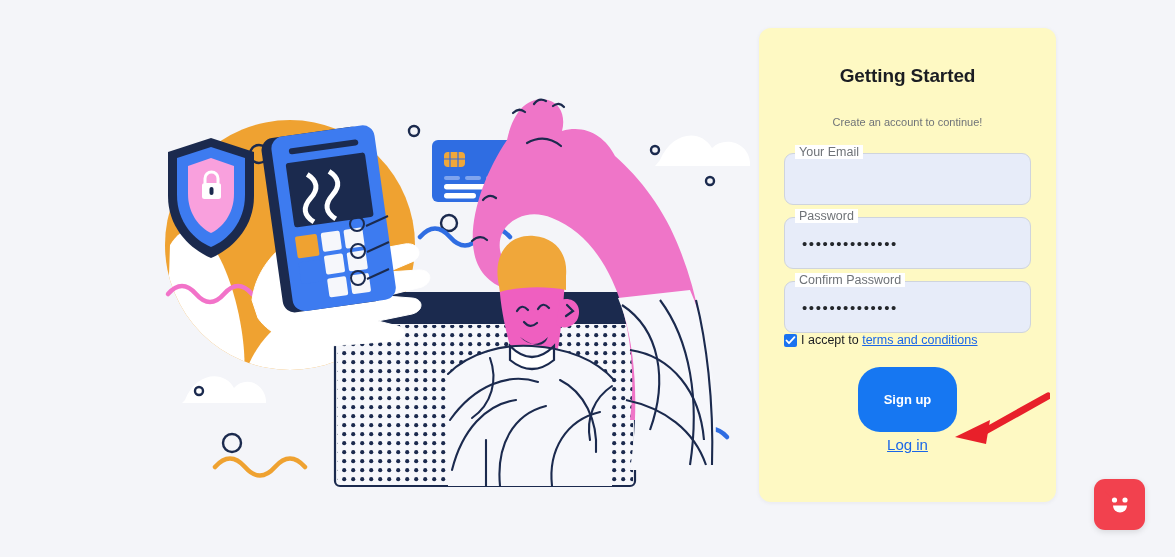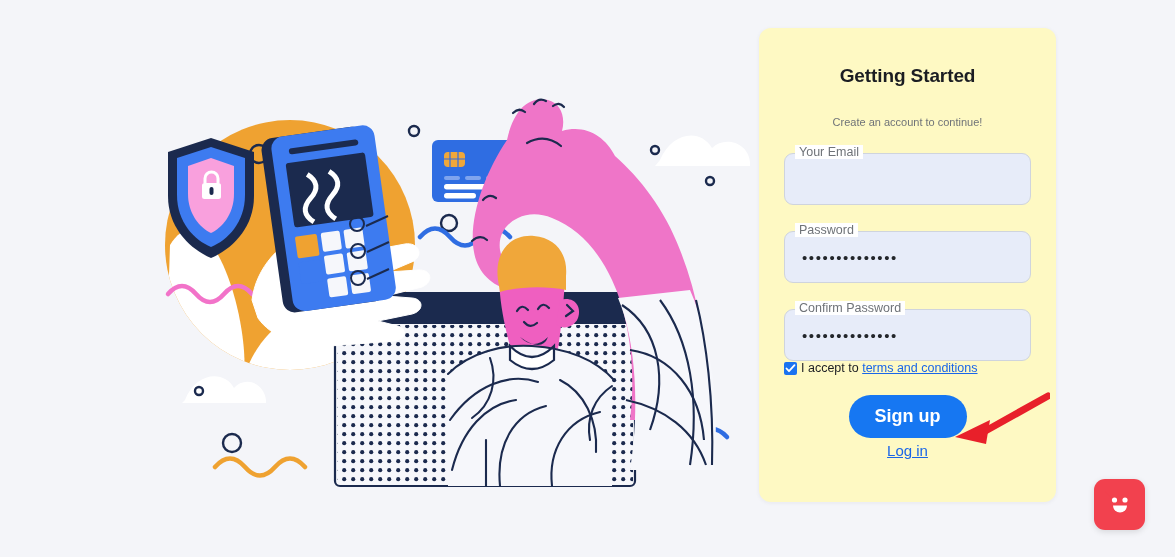--- a/index.html
+++ b/index.html
@@ -38,21 +38,21 @@
   .card-subtitle {
     text-align: center;
     font-size: 11px;
     color: #6f7378;
     margin-top: 29px;
   }
 
   
   .field {
     position: relative;
-    margin-top: 26px;
+    margin-top: 12px;
     height: 52px;
   }
   .field-box {
     position: absolute; inset: 0;
     background: #e7ecf9;
     border: 1px solid #cfd4dd;
     border-radius: 9px;
   }
   .field-label {
     position: absolute;
@@ -101,25 +101,25 @@
     text-decoration: underline;
     cursor: pointer;
   }
 
   
   .btn-wrap { text-align: center; margin-top: 20px; }
   .signup-btn {
     display: inline-block;
     background: #1677f2;
     color: #ffffff;
-    font-size: 18px;
+    font-size: 13px;
     font-weight: bold;
     border: none;
     border-radius: 22px;
-    padding: 11px 26px;
+    padding: 25px 26px;
     cursor: pointer;
     font-family: "Liberation Sans", sans-serif;
   }
   .login-link {
     display: block;
     text-align: center;
     margin-top: 4px;
     font-size: 15px;
     color: #1a66e8;
     text-decoration: underline;

